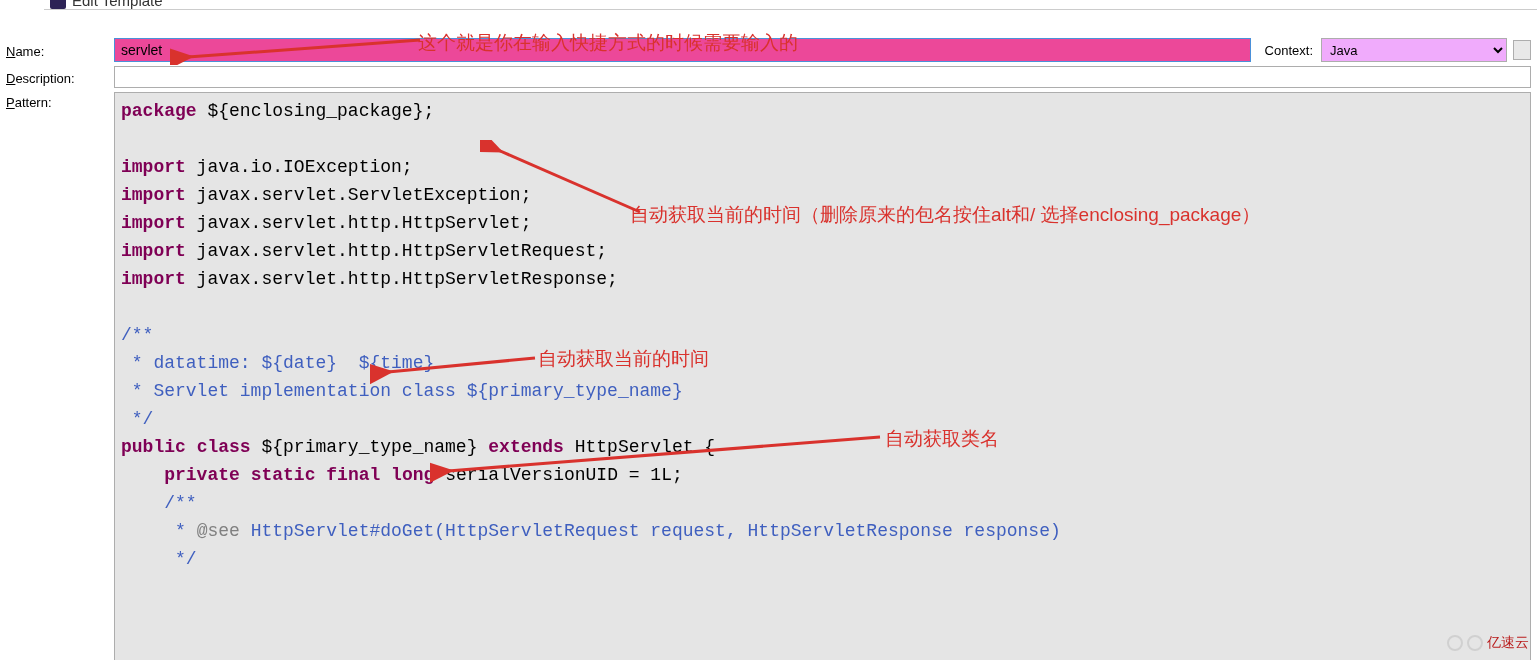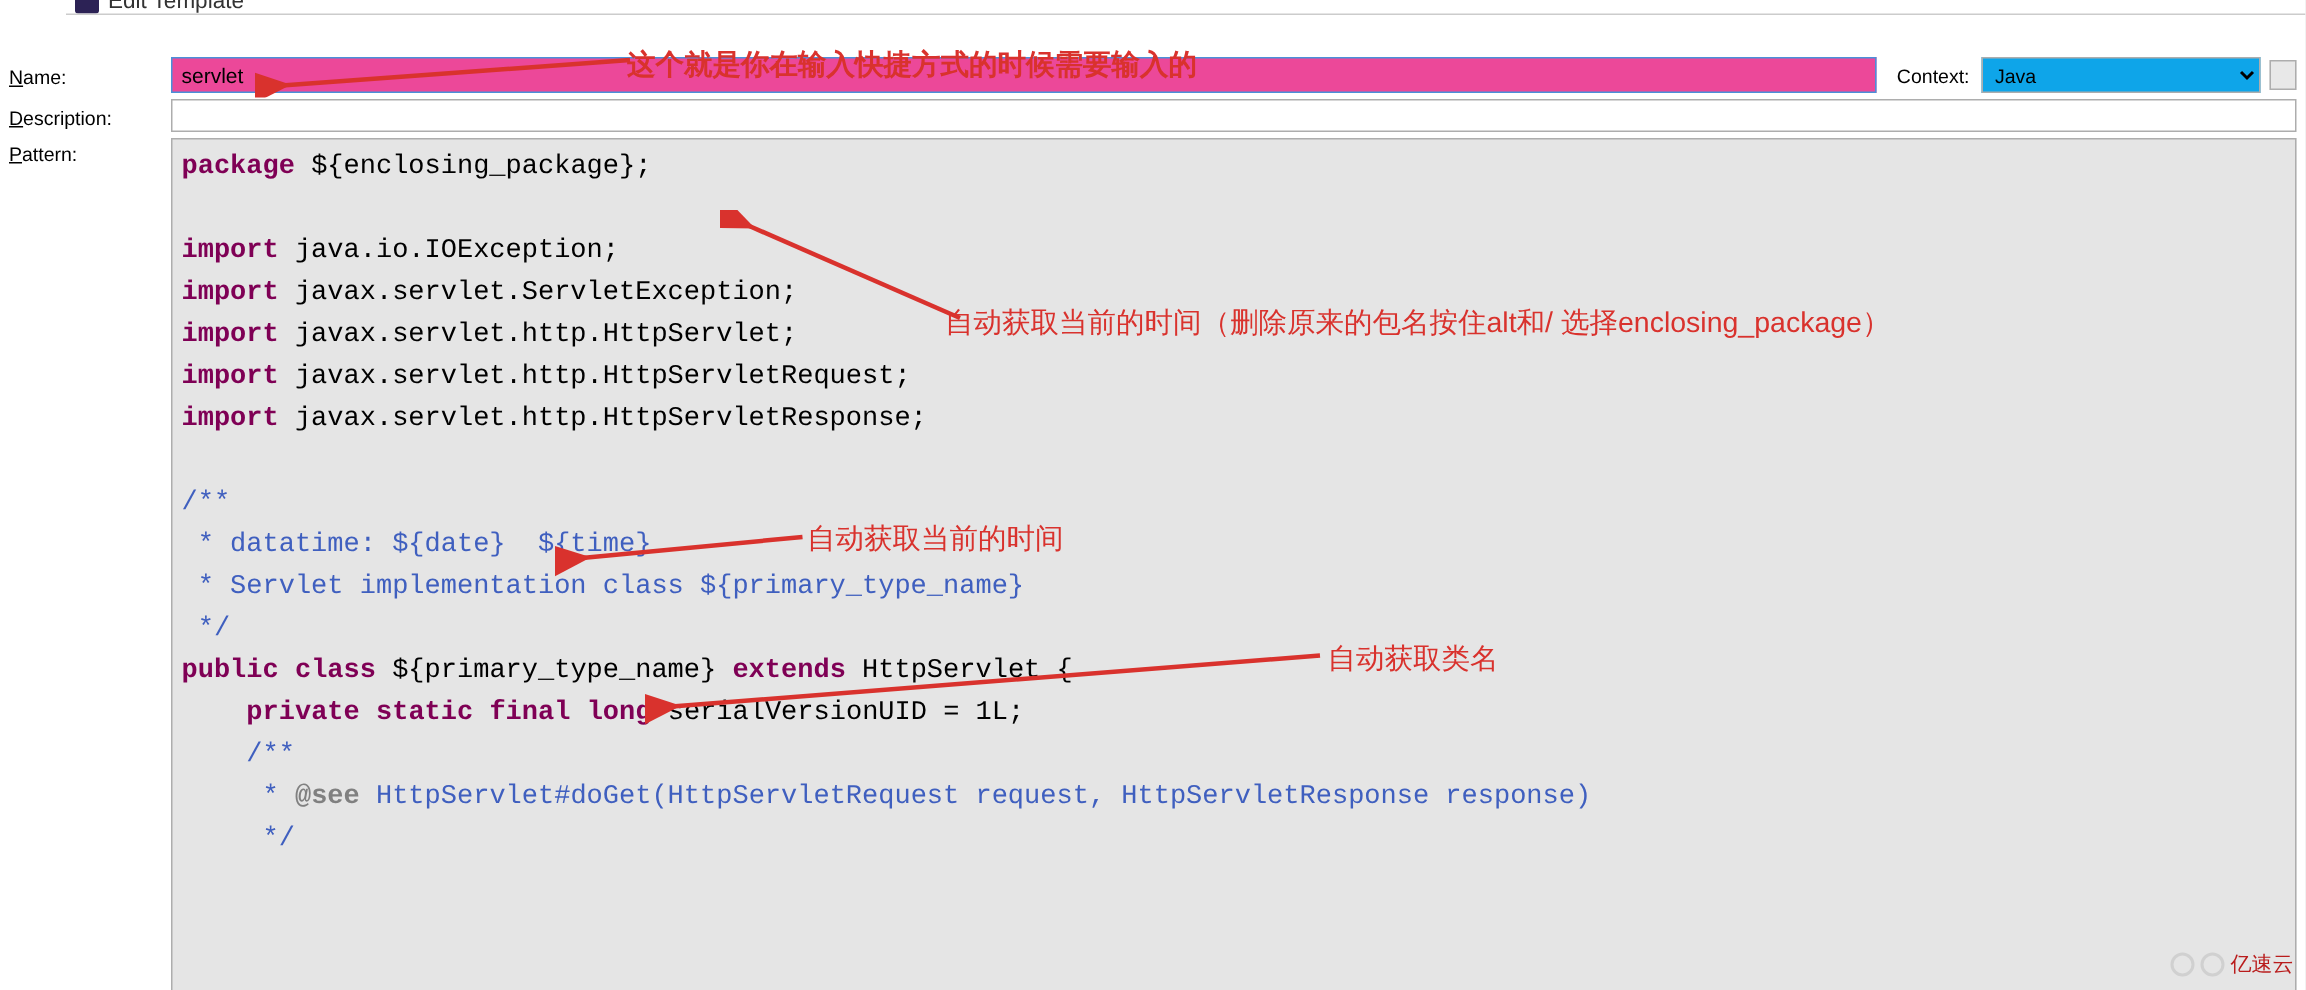--- a/index.html
+++ b/index.html
@@ -57,21 +57,21 @@
     outline: none;
     background: #ec4899;
   }
   .context-label {
     margin: 0 8px 0 14px;
   }
   .context-select {
     width: 186px;
     height: 24px;
     border: 1px solid #adadad;
-    background: #0ea5e9;
+    background: #f0abfc;
     padding: 0 4px;
     font-size: 13px;
   }
   .browse-btn-stub {
     width: 18px;
     height: 20px;
     border: 1px solid #adadad;
     background: #e8e8e8;
     margin-left: 6px;
   }
@@ -95,21 +95,21 @@
     padding: 4px 6px;
     font-family: Consolas, "Courier New", monospace;
     font-size: 18px;
     line-height: 28px;
     white-space: pre;
     overflow: hidden;
     color: #000;
   }
   .kw { color: #7f0055; font-weight: bold; }
   .jc { color: #3f5fbf; }
-  .jt { color: #808080; font-weight: bold; }
+  .jt { color: #808080; font-weight: normal; }
   .hscroll {
     position: absolute;
     left: 0; right: 0; bottom: 0;
     height: 18px;
     background: #f0f0f0;
     border-top: 1px solid #dcdcdc;
     display: flex;
     align-items: center;
   }
   .hscroll .arrow {
@@ -175,21 +175,21 @@
     <div class="pattern-area-wrap">
       <div class="pattern-content" id="patternContent"><div><span class="kw">package</span><span> ${enclosing_package};</span></div><div>&nbsp;</div><div><span class="kw">import</span><span> java.io.IOException;</span></div><div><span class="kw">import</span><span> javax.servlet.ServletException;</span></div><div><span class="kw">import</span><span> javax.servlet.http.HttpServlet;</span></div><div><span class="kw">import</span><span> javax.servlet.http.HttpServletRequest;</span></div><div><span class="kw">import</span><span> javax.servlet.http.HttpServletResponse;</span></div><div>&nbsp;</div><div><span class="jc">/**</span></div><div><span class="jc"> * datatime: ${date}  ${time}</span></div><div><span class="jc"> * Servlet implementation class ${primary_type_name}</span></div><div><span class="jc"> */</span></div><div><span class="kw">public</span><span> </span><span class="kw">class</span><span> ${primary_type_name} </span><span class="kw">extends</span><span> HttpServlet {</span></div><div><span>    </span><span class="kw">private</span><span> </span><span class="kw">static</span><span> </span><span class="kw">final</span><span> </span><span class="kw">long</span><span> serialVersionUID = 1L;</span></div><div><span>    </span><span class="jc">/**</span></div><div><span>    </span><span class="jc"> * </span><span class="jt">@see</span><span class="jc"> HttpServlet#doGet(HttpServletRequest request, HttpServletResponse response)</span></div><div><span>    </span><span class="jc"> */</span></div></div>
       <div class="hscroll">
         <div class="arrow">◀</div>
       </div>
     </div>
   </div>
 
 </div>
 
-<div class="annotation" style="left:418px; top:30px;font-weight:bold;">这个就是你在输入快捷方式的时候需要输入的</div>
+<div class="annotation" style="left:418px; top:30px;">这个就是你在输入快捷方式的时候需要输入的</div>
 <div class="annotation" style="left:630px; top:202px;">自动获取当前的时间（删除原来的包名按住alt和/ 选择enclosing_package）</div>
 <div class="annotation" style="left:538px; top:346px;">自动获取当前的时间</div>
 <div class="annotation" style="left:885px; top:426px;">自动获取类名</div>
 
 <svg class="arrow-svg" style="left:170px; top:15px;" width="260" height="50">
   <defs>
       <marker id="ah1" markerWidth="12" markerHeight="10" refX="2" refY="5" orient="auto">
         <path d="M12,0 L0,5 L12,10 Z" fill="#d9322d"></path>
       </marker>
     </defs>

